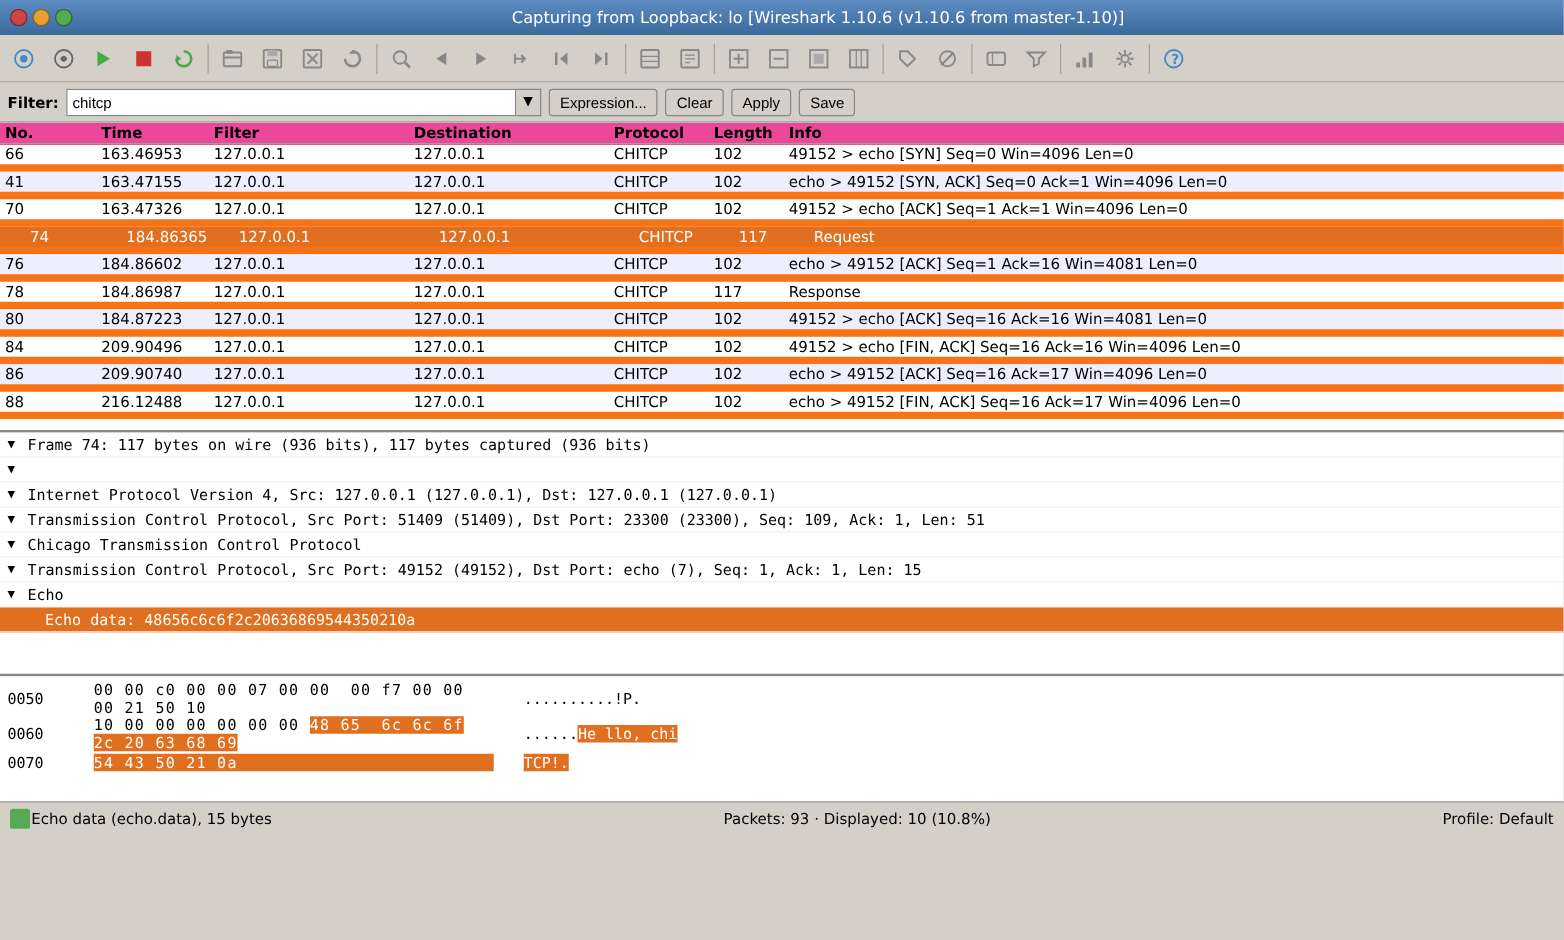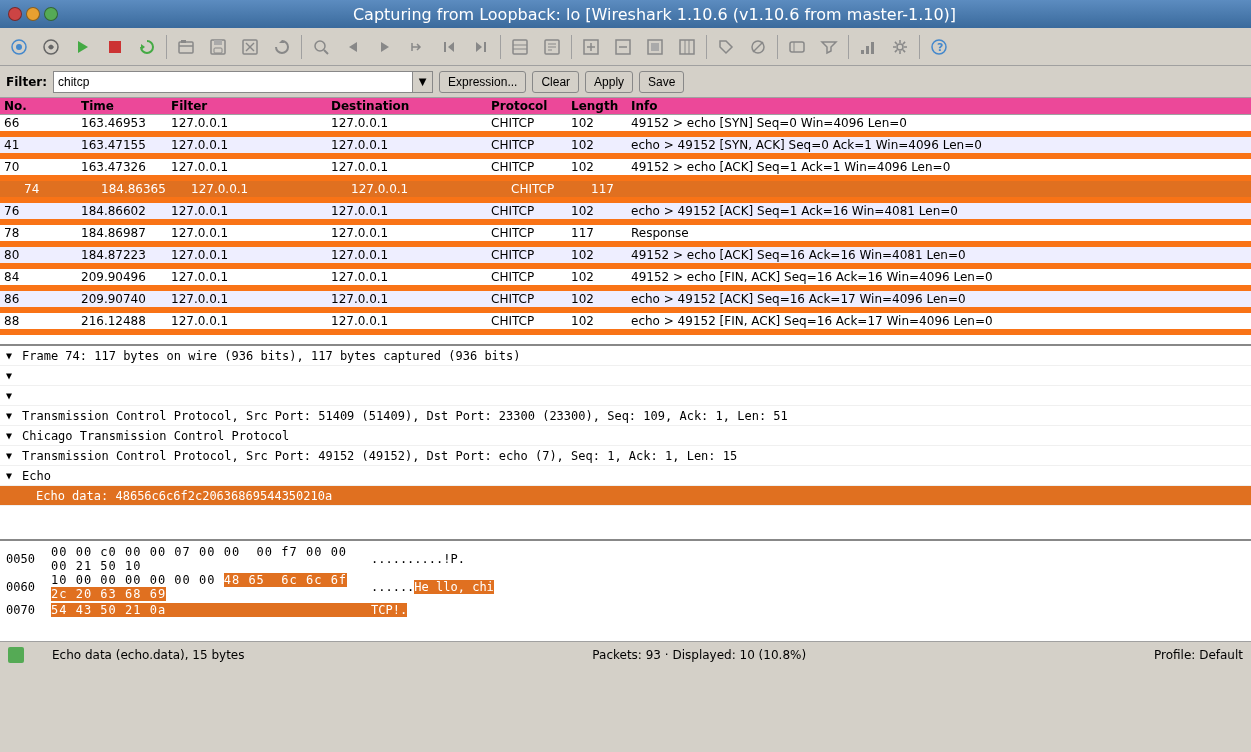--- a/index.html
+++ b/index.html
@@ -13,21 +13,21 @@
       align-items: center;
       padding: 0 8px;
       color: white;
       font-size: 12px;
     }
     .window-controls { display: flex; gap: 4px; margin-right: 8px; }
     .wc-btn { width: 14px; height: 14px; border-radius: 50%; border: 1px solid rgba(0,0,0,0.4); cursor: pointer; }
     .wc-close { background: #cc4444; }
     .wc-min { background: #e8a030; }
     .wc-max { background: #55aa55; }
-    .title-text { flex: 1; text-align: center; font-size: 16px; }
+    .title-text { flex: 1; text-align: center; font-size: 13px; }
 
     
     #toolbar {
       background: #d4d0c8;
       height: 38px;
       border-bottom: 1px solid #a0a0a0;
       display: flex;
       align-items: center;
       padding: 2px 4px;
       gap: 2px;
@@ -142,39 +142,39 @@
     #hex-dump {
       background: white;
       height: 100px;
       overflow-y: auto;
       font-family: monospace;
       font-size: 12px;
       padding: 4px 6px;
     }
     .hex-row {
       display: flex;
-      gap: 0;
+      gap: 24px;
       min-height: 18px;
       align-items: center;
     }
     .hex-offset { color: #000; width: 45px; flex-shrink: 0; }
     .hex-bytes { width: 320px; flex-shrink: 0; letter-spacing: 1px; }
     .hex-ascii { color: #000; }
     .hex-highlight { background: #e07020; color: white; }
 
     
     #statusbar {
       background: #d4d0c8;
       height: 26px;
       border-top: 1px solid #a0a0a0;
       display: flex;
       align-items: center;
       padding: 0 8px;
       font-size: 12px;
-      gap: 28px;
+      gap: 1px;
     }
     .status-icon { width: 16px; height: 16px; background: #55aa55; border-radius: 2px; flex-shrink: 0; }
     
     .spacer { flex: 1; }
 
     .pkt-empty-area {
       height: 100px;
       background: white;
     }
   </style>
@@ -423,20 +423,21 @@
     <div class="col-len">102</div>
     <div class="col-info">49152 &gt; echo  [ACK]  Seq=1 Ack=1 Win=4096 Len=0</div>
   </div>
       <div class="pkt-row selected">
     <div class="col-no">74</div>
     <div class="col-time">184.86365</div>
     <div class="col-src">127.0.0.1</div>
     <div class="col-dst">127.0.0.1</div>
     <div class="col-proto">CHITCP</div>
     <div class="col-len">117</div>
+    <div class="col-info">Request</div>
   </div>
       <div class="pkt-row alt">
     <div class="col-no">76</div>
     <div class="col-time">184.86602</div>
     <div class="col-src">127.0.0.1</div>
     <div class="col-dst">127.0.0.1</div>
     <div class="col-proto">CHITCP</div>
     <div class="col-len">102</div>
     <div class="col-info">echo &gt; 49152  [ACK]  Seq=1 Ack=16 Win=4081 Len=0</div>
   </div>
@@ -492,20 +493,21 @@
 <div id="packet-detail">
 <div class="detail-row">
     <span class="expand-icon">▼</span>
     <span>Frame 74: 117 bytes on wire (936 bits), 117 bytes captured (936 bits)</span>
   </div>
     <div class="detail-row">
     <span class="expand-icon">▼</span>
   </div>
     <div class="detail-row">
     <span class="expand-icon">▼</span>
+    <span>Internet Protocol Version 4, Src: 127.0.0.1 (127.0.0.1), Dst: 127.0.0.1 (127.0.0.1)</span>
   </div>
     <div class="detail-row">
     <span class="expand-icon">▼</span>
     <span>Transmission Control Protocol, Src Port: 51409 (51409), Dst Port: 23300 (23300), Seq: 109, Ack: 1, Len: 51</span>
   </div>
     <div class="detail-row">
     <span class="expand-icon">▼</span>
     <span>Chicago Transmission Control Protocol</span>
   </div>
     <div class="detail-row">

